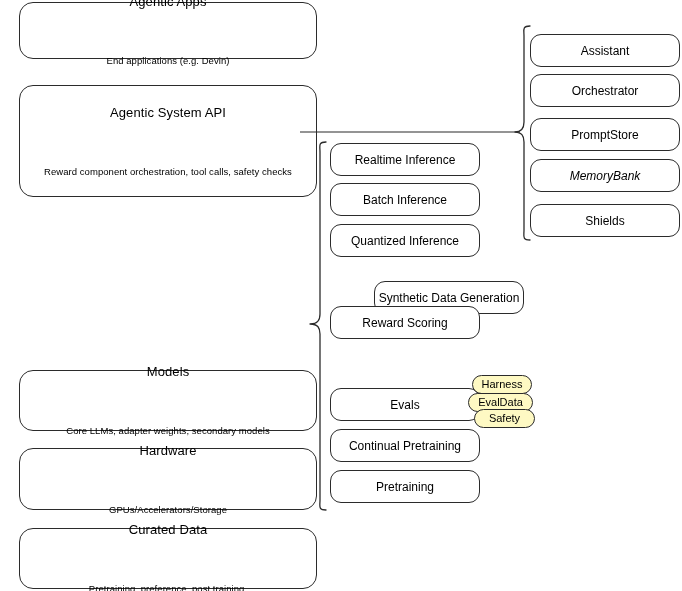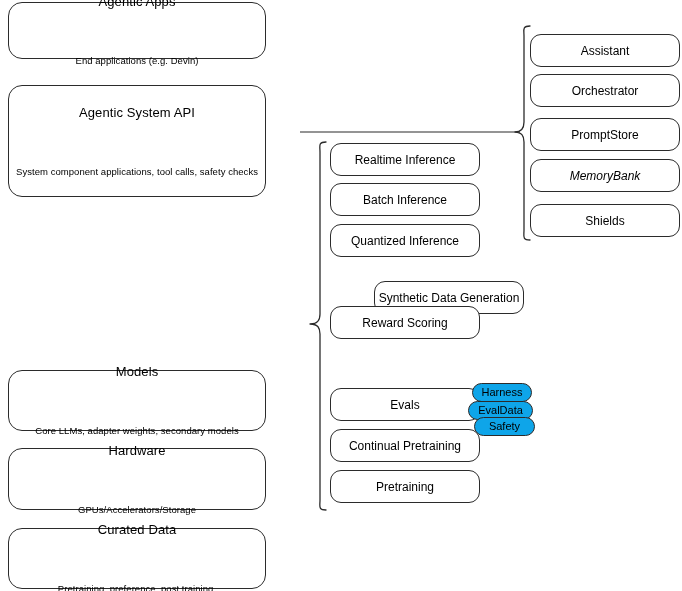--- a/index.html
+++ b/index.html
@@ -33,22 +33,22 @@
     background: #ffffff;
     display: flex;
     flex-direction: column;
     align-items: center;
     justify-content: center;
     text-align: center;
   }
 
   
   .layer {
-    left: 8px;
-    width: 258px;
+    left: 19px;
+    width: 298px;
     border-radius: 14px;
     gap: 43px;
   }
   .layer .title {
     font-size: 13px;
     line-height: 16px;
     letter-spacing: 0.1px;
   }
   .layer .subtitle {
     font-size: 9.5px;
@@ -69,50 +69,49 @@
 
   .mid-item { left: 330px; width: 150px; }
   .right-item { left: 530px; width: 150px; }
 
   
   .pill {
     position: absolute;
     box-sizing: border-box;
     border: 1px solid #2b2b2b;
     border-radius: 999px;
-    background: #0ea5e9;
+    background: #fef9c3;
     display: flex;
     align-items: center;
     justify-content: center;
     height: 19px;
     font-size: 11px;
     line-height: 13px;
     z-index: 5;
-    margin-top: 8px;
   }
 
   .brace, .connector {
     position: absolute;
     pointer-events: none;
   }
   svg { display: block; overflow: visible; }
 </style>
 </head>
 <body>
 
 <div id="canvas">
 
   <div class="box layer" style="top:2px; height:57px;">
     <div class="title">Agentic Apps</div>
     <div class="subtitle">End applications (e.g. Devin)</div>
   </div>
 
   <div class="box layer" style="top:85px; height:112px;">
     <div class="title">Agentic System API</div>
-    <div class="subtitle">System component applications, tool calls, safety checks</div>
+    <div class="subtitle">Reward component orchestration, tool calls, safety checks</div>
   </div>
 
 
   <div class="box layer" style="top:370px; height:61px;">
     <div class="title">Models</div>
     <div class="subtitle">Core LLMs, adapter weights, secondary models</div>
   </div>
 
   <div class="box layer" style="top:448px; height:62px;">
     <div class="title">Hardware</div>

